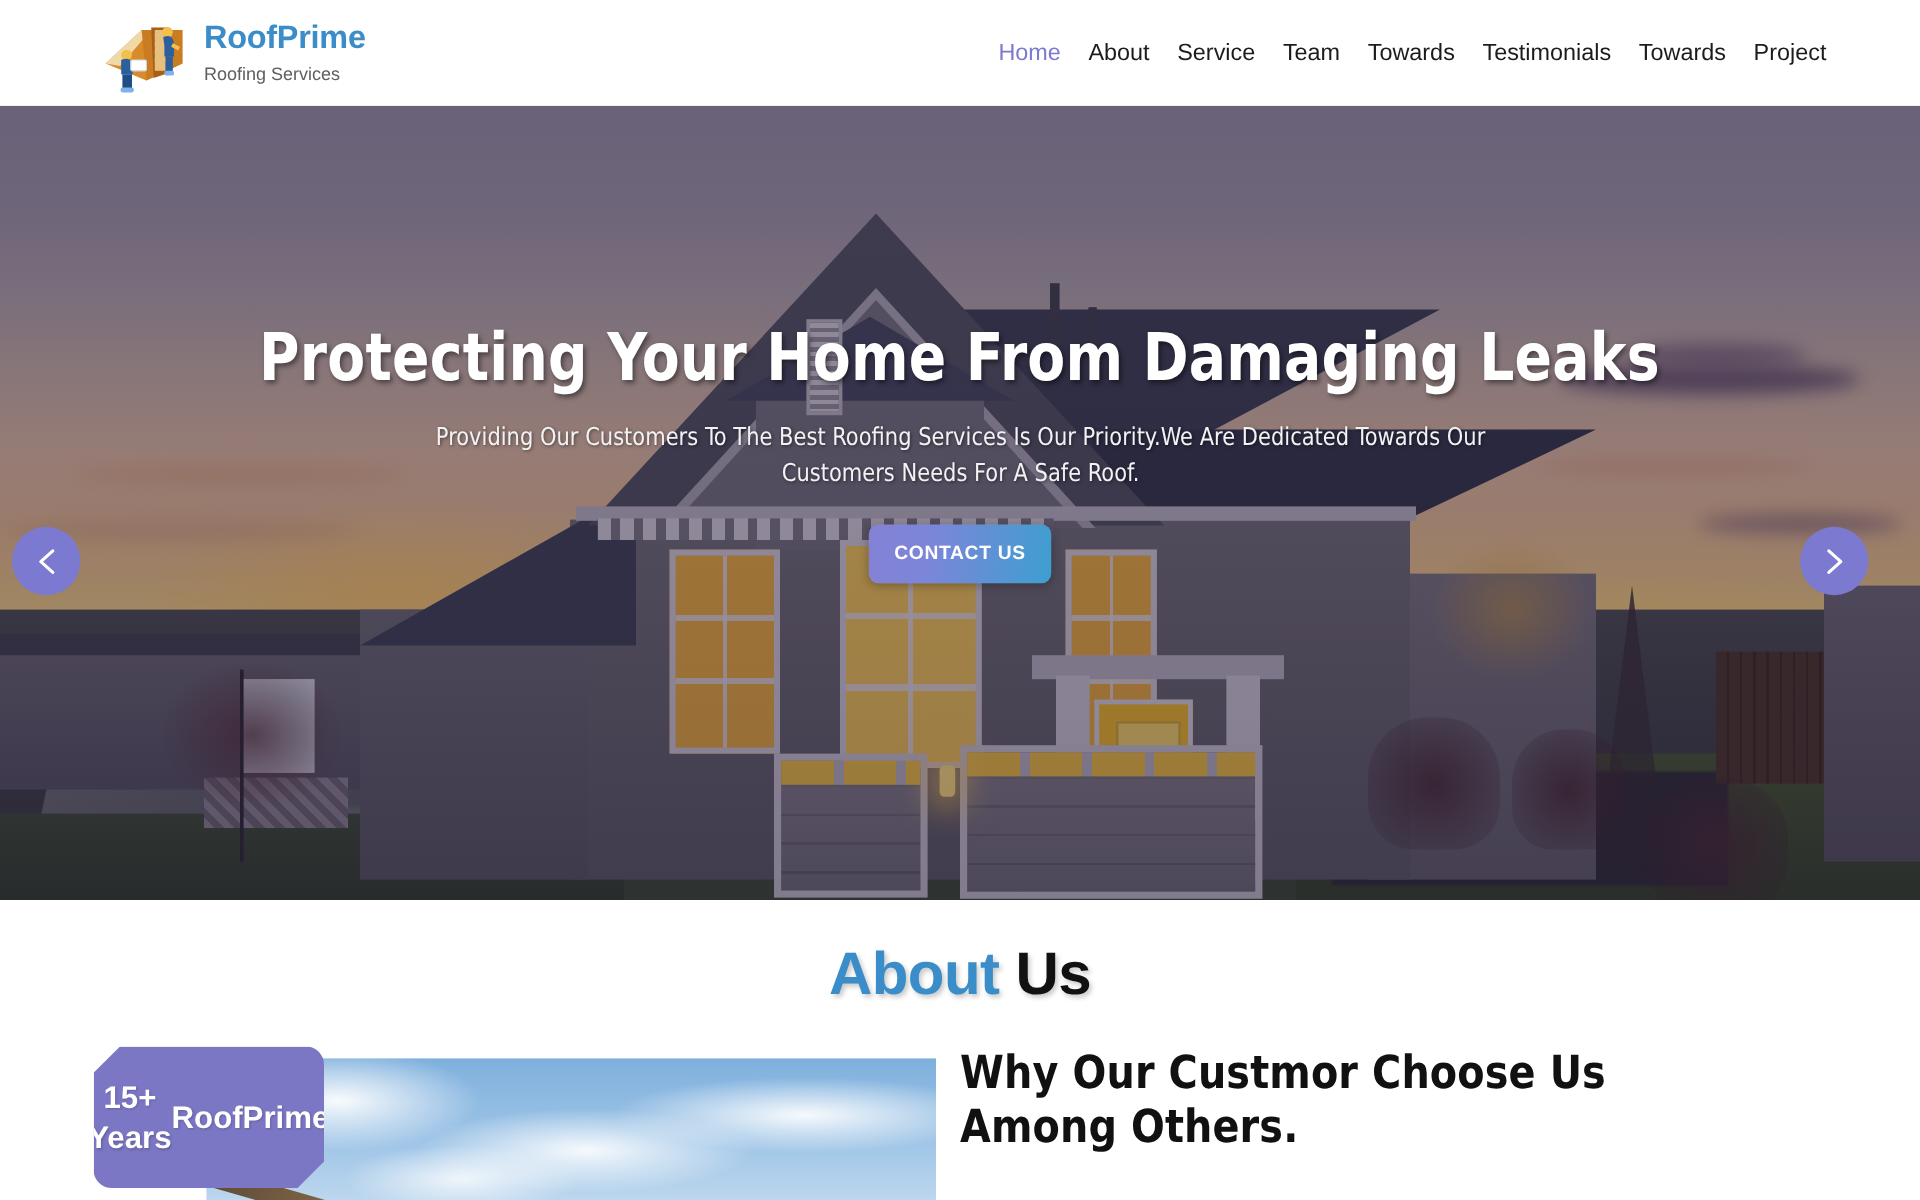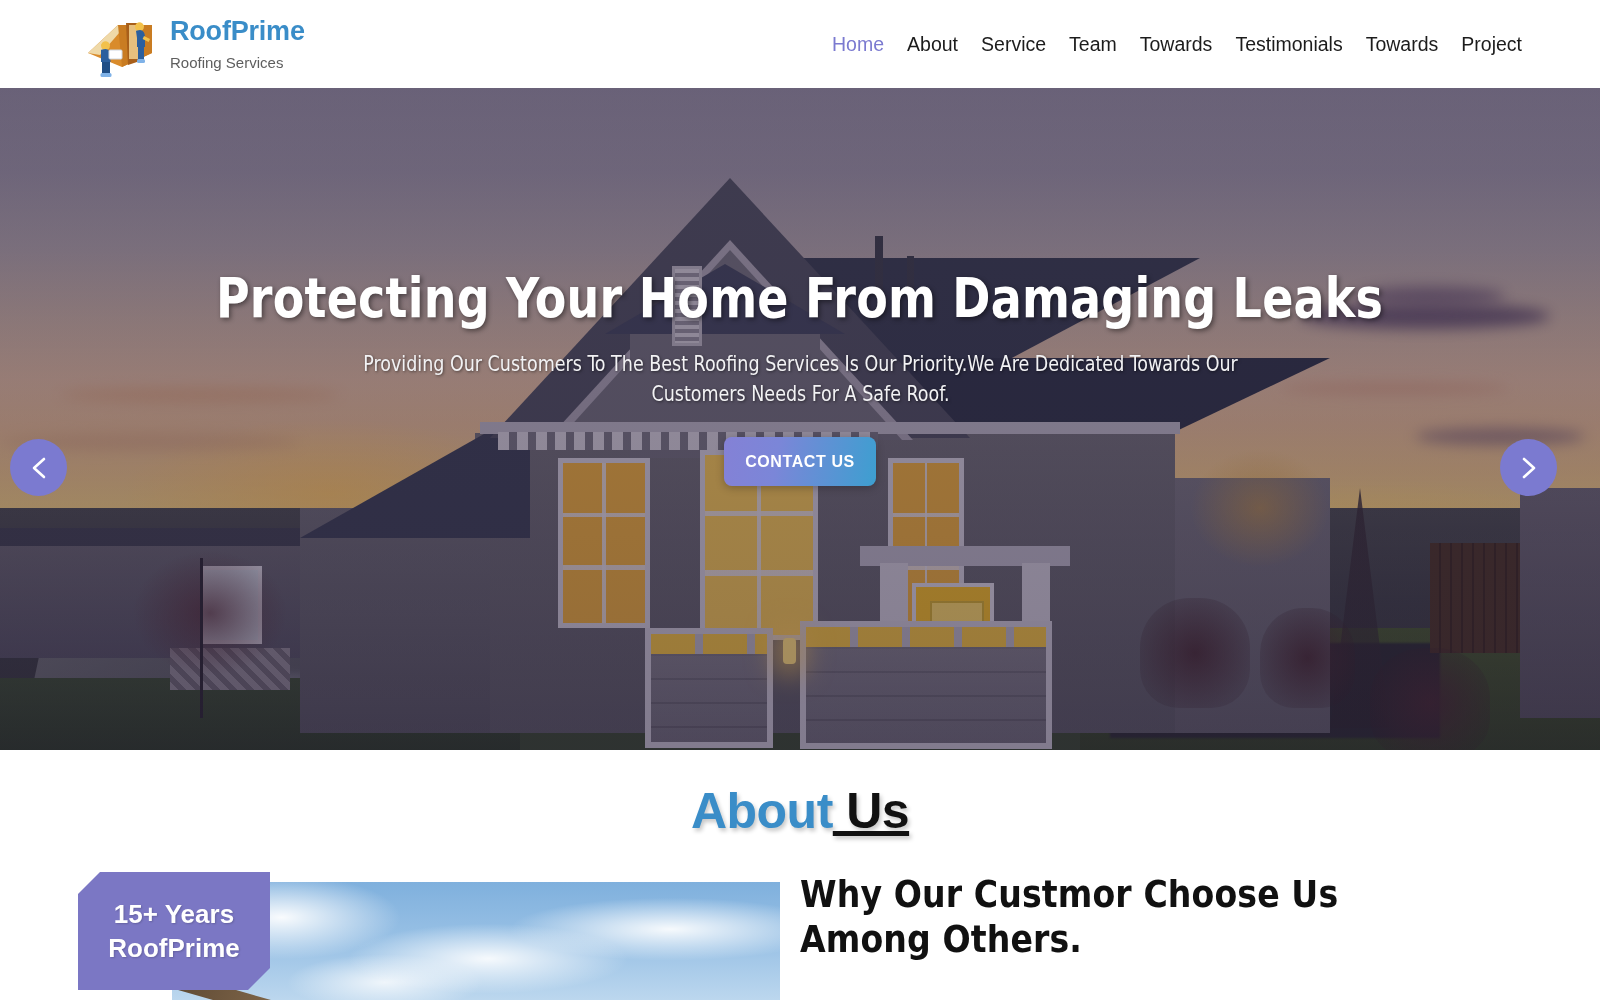--- a/index.html
+++ b/index.html
@@ -354,21 +354,21 @@
     width:1600px; height:250px;
     background:#ffffff;
   }
   .about-title{
     text-align:center; margin-top:32px;
     font-size:50px; font-weight:bold;
     letter-spacing:-.5px;
     text-shadow:2px 3px 4px rgba(0,0,0,.22);
   }
   .about-title .hl{ color:#3a8dc8; }
-  .about-title .pl{ color:#111111;text-decoration:underline; }
+  .about-title .pl{ color:#111111; }
 
   .about-body{
     position:absolute; top:122px; left:0; width:1600px; height:128px;
   }
   .about-photo{
     position:absolute; left:172px; top:10px; width:608px; height:118px;
     background:
       radial-gradient(ellipse 170px 60px at 18% 30%, rgba(255,255,255,.95), rgba(255,255,255,0) 70%),
       radial-gradient(ellipse 200px 50px at 52% 65%, rgba(255,255,255,.9), rgba(255,255,255,0) 70%),
       radial-gradient(ellipse 230px 45px at 82% 40%, rgba(255,255,255,.92), rgba(255,255,255,0) 70%),
@@ -379,23 +379,24 @@
   .roof-edge{
     position:absolute; left:-12px; bottom:-6px; width:150px; height:16px;
     background:linear-gradient(to right,#5b4632,#8a7050);
     transform:rotate(16deg);
   }
   .badge{
     position:absolute; left:78px; top:0px;
     width:192px; height:118px;
     background:#7b77c4;
     clip-path:polygon(22px 0, 100% 0, 100% 96px, 170px 118px, 0 118px, 0 22px);
-    display:flex; flex-direction:column;
+    display:flex; flex-direction:row;
     align-items:center; justify-content:center;
     z-index:4;
+    border-radius:15px;
   }
   .badge span{
     color:#ffffff; font-size:26px; font-weight:bold;
     line-height:1.32; text-align:center;
     text-shadow:1px 1px 2px rgba(0,0,0,.18);
   }
   .about-right{
     position:absolute; left:800px; top:0px; width:700px;
   }
   .about-head{

